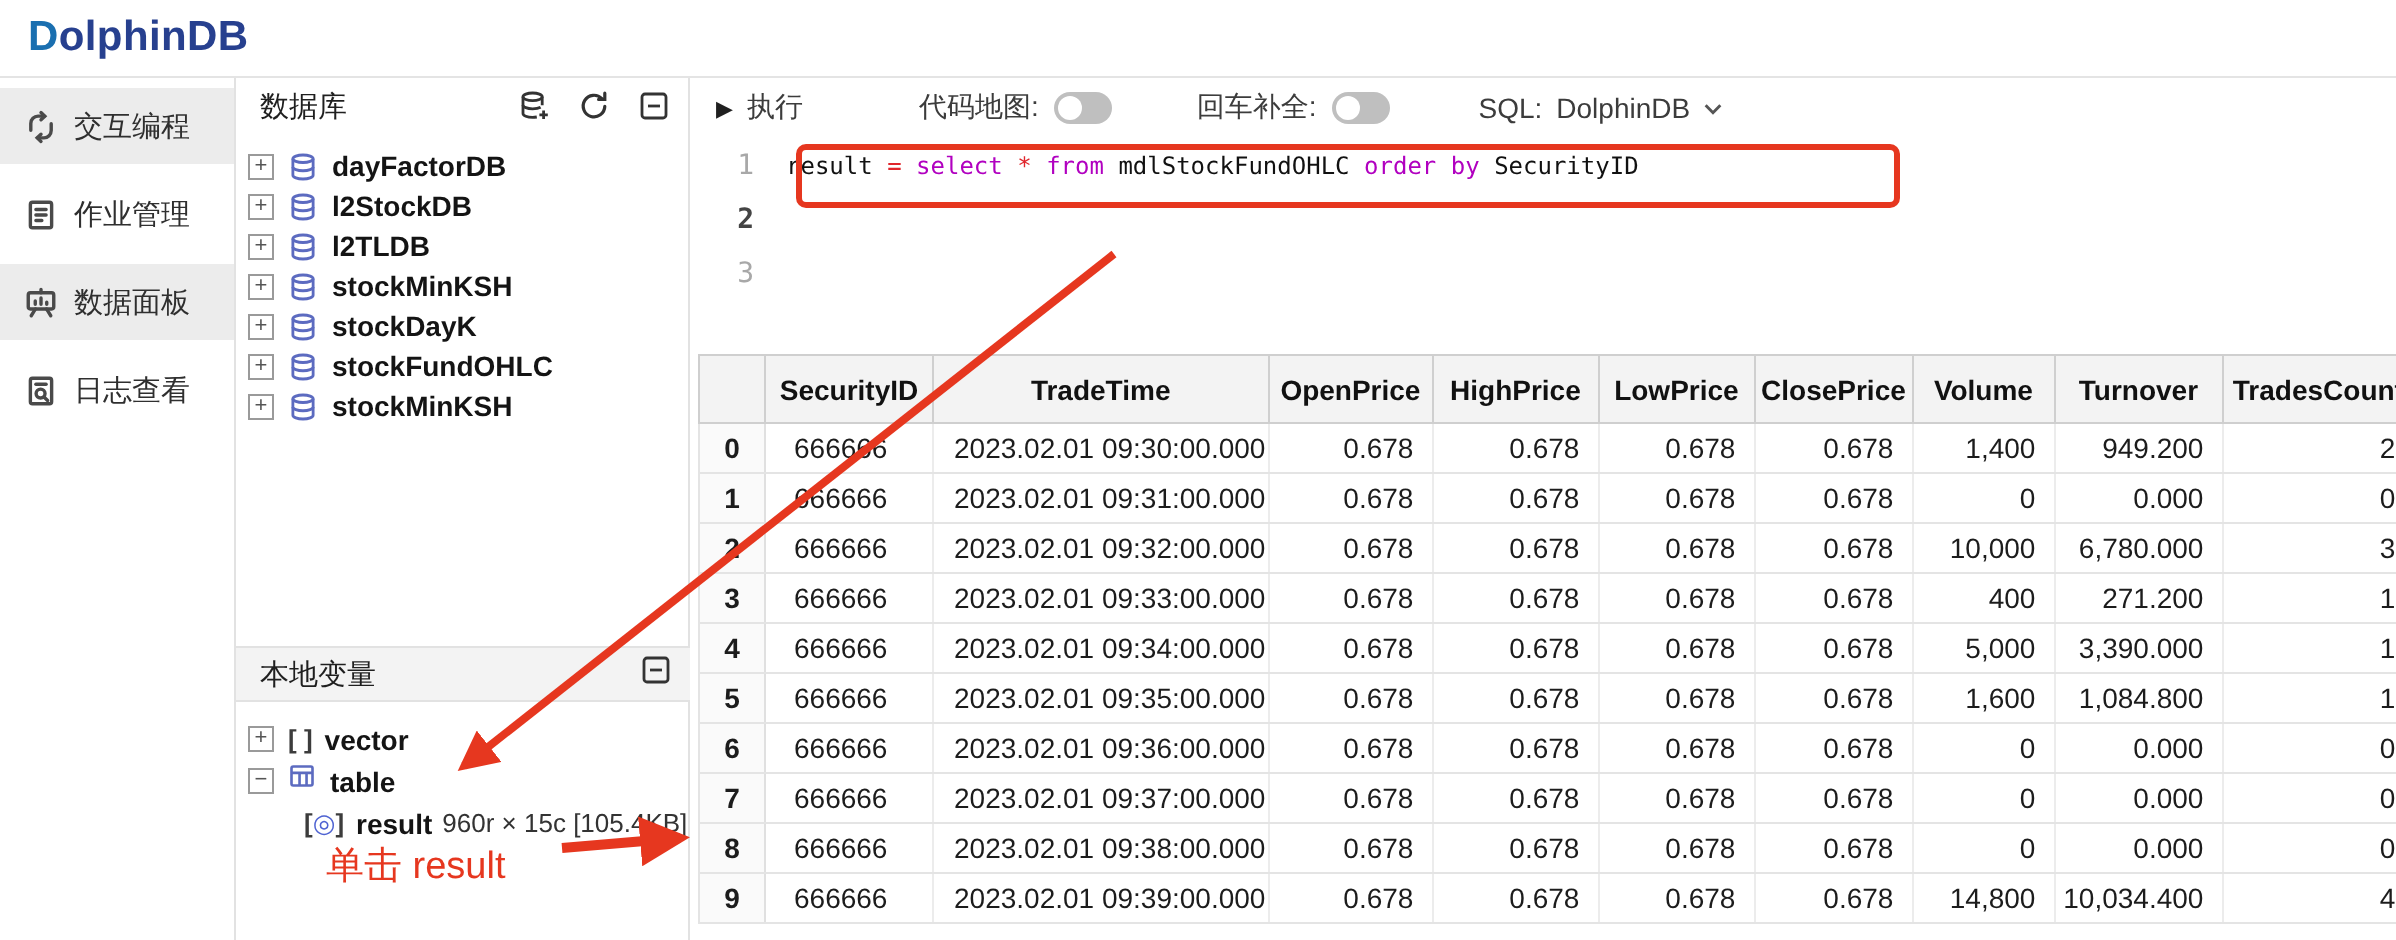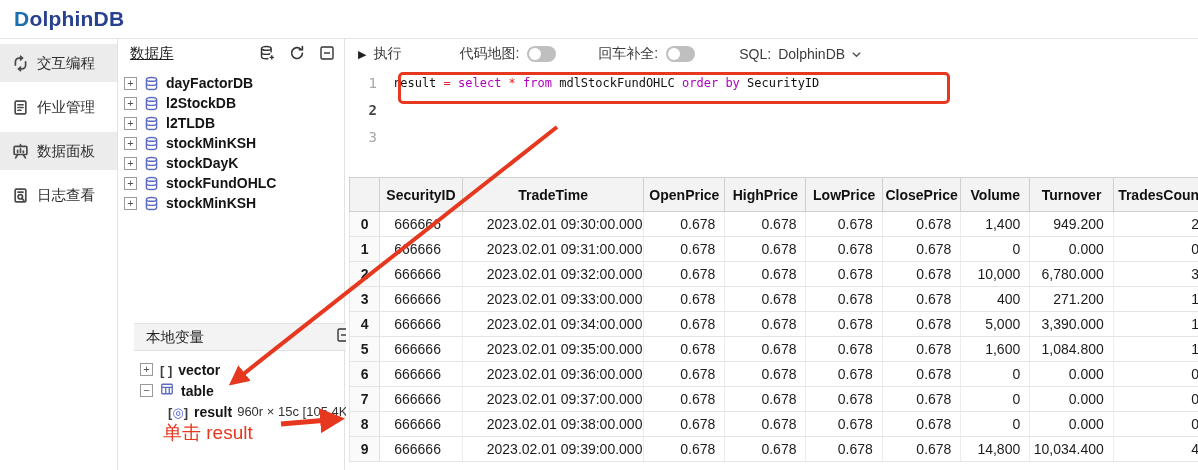--- a/index.html
+++ b/index.html
@@ -16,32 +16,32 @@
   #sidenav{position:absolute;left:0;top:39px;width:118px;height:431px;background:#fff;
            border-right:1px solid #e2e2e2;box-sizing:border-box;padding-top:5px;}
   .side-item{height:38px;margin-bottom:6px;display:flex;align-items:center;padding-left:12px;
              font-size:14.5px;color:#2f2f2f;font-weight:500;cursor:pointer;}
   .side-item.active{background:#ececec;}
   .side-item .ic{width:17px;height:17px;margin-right:8px;display:inline-flex;flex:0 0 auto;}
 
   
   #dbpanel{position:absolute;left:118px;top:39px;width:227px;height:431px;background:#fff;
            border-right:1px solid #e2e2e2;box-sizing:border-box;}
-  .panel-head{height:28px;display:flex;align-items:center;padding:0 9px 0 12px;text-decoration:underline;}
+  .panel-head{height:28px;display:flex;align-items:center;padding:0 9px 0 12px;}
   .panel-title{font-size:14.5px;color:#1f1f1f;font-weight:500;flex:1;}
   .panel-head .hic{width:16px;height:16px;margin-left:14px;display:inline-flex;cursor:pointer;}
   #dbtree{padding-top:6px;}
   .tree-row{height:20px;display:flex;align-items:center;padding-left:6px;}
   .expander{width:13px;height:13px;box-sizing:border-box;border:1px solid #9a9a9a;background:#fff;
             font-size:11px;line-height:10px;text-align:center;color:#555;margin-right:7px;cursor:pointer;flex:0 0 auto;}
   .tree-row .tic{width:15px;height:15px;margin-right:7px;display:inline-flex;flex:0 0 auto;}
   .tree-label{font-size:14px;font-weight:700;color:#141414;white-space:nowrap;cursor:pointer;}
 
   
-  #vars{position:absolute;left:16px;top:284px;width:227px;}
+  #vars{position:absolute;left:0;top:284px;width:227px;}
   .vars-head{height:26px;background:#f3f3f3;border-top:1px solid #e2e2e2;border-bottom:1px solid #e2e2e2;
              display:flex;align-items:center;padding:0 9px 0 12px;}
   #varslist{padding-top:8px;}
   .var-row{height:21px;display:flex;align-items:center;padding-left:6px;}
   .var-row.indent{padding-left:34px;}
   .bracket-ico{font-size:13px;font-weight:700;color:#3c3c3c;margin-right:6px;white-space:pre;}
   .bracket-ico .at{color:#4f63d2;font-weight:400;}
   .var-label{font-size:14px;font-weight:700;color:#141414;cursor:pointer;}
   .var-meta{font-size:13px;color:#333;margin-left:5px;white-space:nowrap;}
   #click-hint{position:absolute;left:45px;top:381px;font-size:19px;font-weight:500;color:var(--ann-red);}
@@ -71,21 +71,21 @@
   
   #grid{position:absolute;left:3px;top:138px;width:860px;}
   table{border-collapse:collapse;table-layout:fixed;}
   th{height:34px;background:#f3f3f3;font-size:14px;font-weight:700;color:#111;text-align:center;
      border:1px solid #cfcfcf;border-left:none;box-sizing:border-box;white-space:nowrap;overflow:hidden;}
   th:first-child{border-left:1px solid #cfcfcf;}
   td{height:25px;font-size:14px;color:#1c1c1c;border-bottom:1px solid #e4e4e4;border-right:1px solid #ececec;
      box-sizing:border-box;white-space:nowrap;overflow:hidden;background:#fff;}
   td.rownum{background:#fafafa;font-weight:700;text-align:center;border-right:1px solid #e0e0e0;border-left:1px solid #e4e4e4;}
   td.al{text-align:left;padding-left:14px;}
-  td.atime{text-align:center;padding-left:24px;margin-top:24px;}
+  td.atime{text-align:center;padding-left:10px;margin-top:24px;}
   td.ar{text-align:right;padding-right:9px;}
 
   
   #overlay{position:absolute;left:0;top:0;width:1198px;height:470px;pointer-events:none;z-index:50;}
 </style>
 </head>
 <body>
 
 <div id="app">
 

